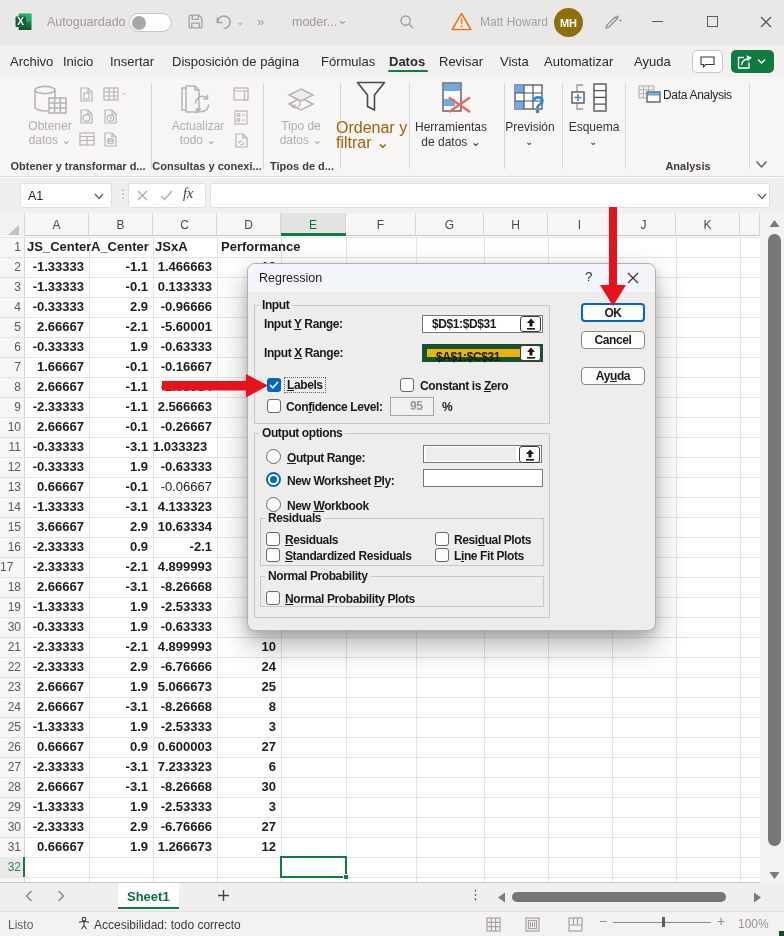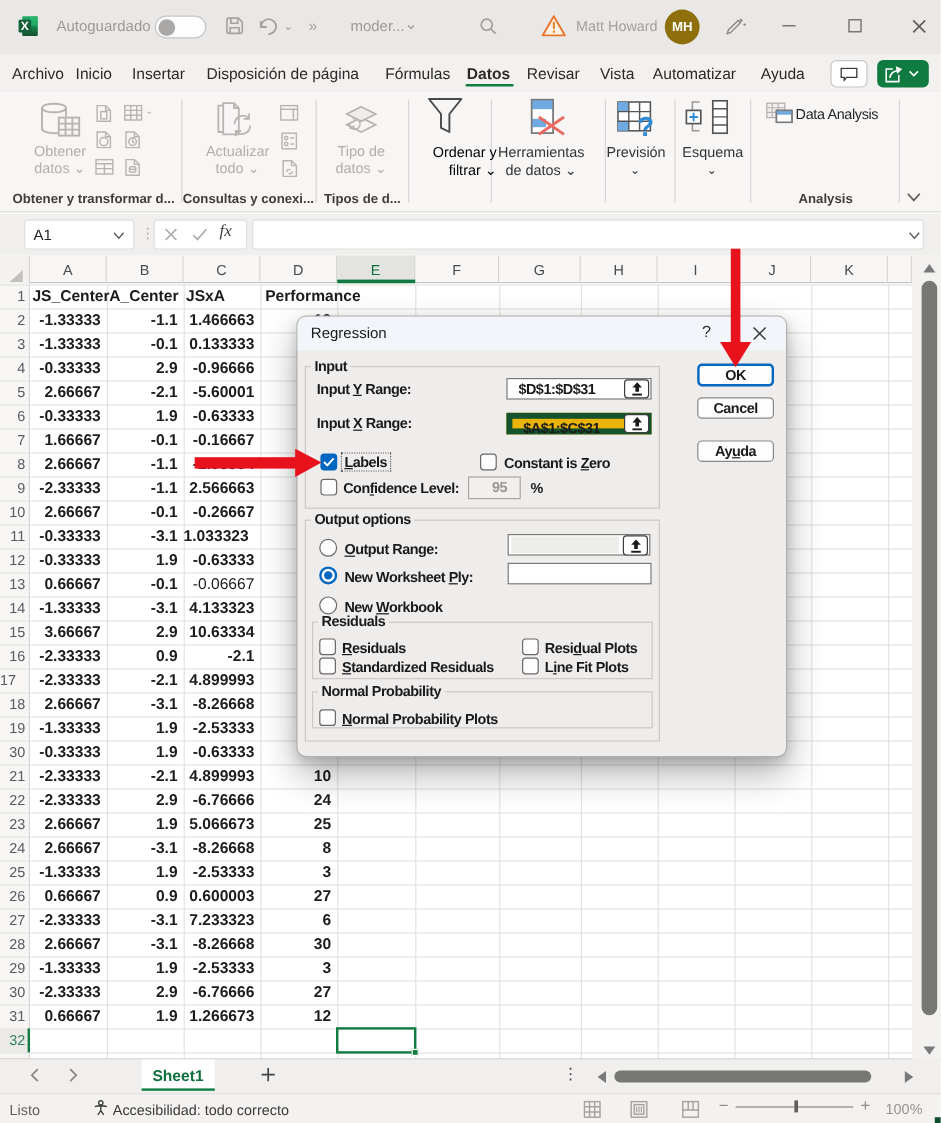--- a/index.html
+++ b/index.html
@@ -161,21 +161,21 @@
 <path d="M17 12 L29 18 L17 24 L5 18 Z"></path>
 <path d="M17 3 L29 9 L17 15 L5 9 Z" fill="#efedec"></path>
 <path d="M8 20 A4.5 4.5 0 1 0 10 13" stroke-width="1.3"></path>
     <path d="M7 16.5 L8 20.5 L11.5 19"></path>
   </svg>
 <div class="ab" style="left:270px;top:119px;width:62px;text-align:center;font-size:12px;color:#b0aeac;line-height:14px">Tipo de<br>datos ⌄</div>
 <div class="ab" style="left:266px;top:160px;width:72px;text-align:center;font-size:11px;font-weight:600;color:#3f3d3b;white-space:nowrap">Tipos de d...</div>
 <svg class="ab" style="left:356px;top:81px" width="30" height="31" viewBox="0 0 30 31" fill="none" stroke="#4a4a4a" stroke-width="1.6">
 <path d="M1.5 1.5 H28.5 L18.5 14 V29 L11.5 25.5 V14 Z" stroke-linejoin="round"></path>
   </svg>
-<div class="ab" style="left:336px;top:120px;width:78px;text-align:right;font-size:12px;color:#000000;line-height:15px">Ordenar y<br>filtrar ⌄</div>
+<div class="ab" style="left:336px;top:120px;width:78px;text-align:left;font-size:16px;color:#a16207;line-height:15px">Ordenar y<br>filtrar ⌄</div>
 <svg class="ab" style="left:442px;top:82px" width="30" height="31" viewBox="0 0 30 31" fill="none">
 <rect x="1" y="1" width="18" height="28" fill="#fff" stroke="#7a7a7a" stroke-width="1.3"></rect>
 <rect x="1" y="1" width="18" height="8" fill="#6faae0"></rect>
 <rect x="1" y="17" width="12" height="7" fill="#6faae0"></rect>
 <rect x="1" y="1" width="18" height="28" fill="none" stroke="#7a7a7a" stroke-width="1.3"></rect>
 <path d="M7 15.5 L28 30 M28 15.5 L7 30" stroke="#e96a5f" stroke-width="2.4"></path>
   </svg>
 <div class="ab" style="left:407px;top:120px;width:88px;text-align:center;font-size:12px;color:#333;line-height:15px">Herramientas<br>de datos ⌄</div>
 <svg class="ab" style="left:514px;top:84px" width="32" height="30" viewBox="0 0 32 30" fill="none">
 <rect x="1" y="1" width="27" height="24" fill="#fff" stroke="#555" stroke-width="1.3"></rect>

